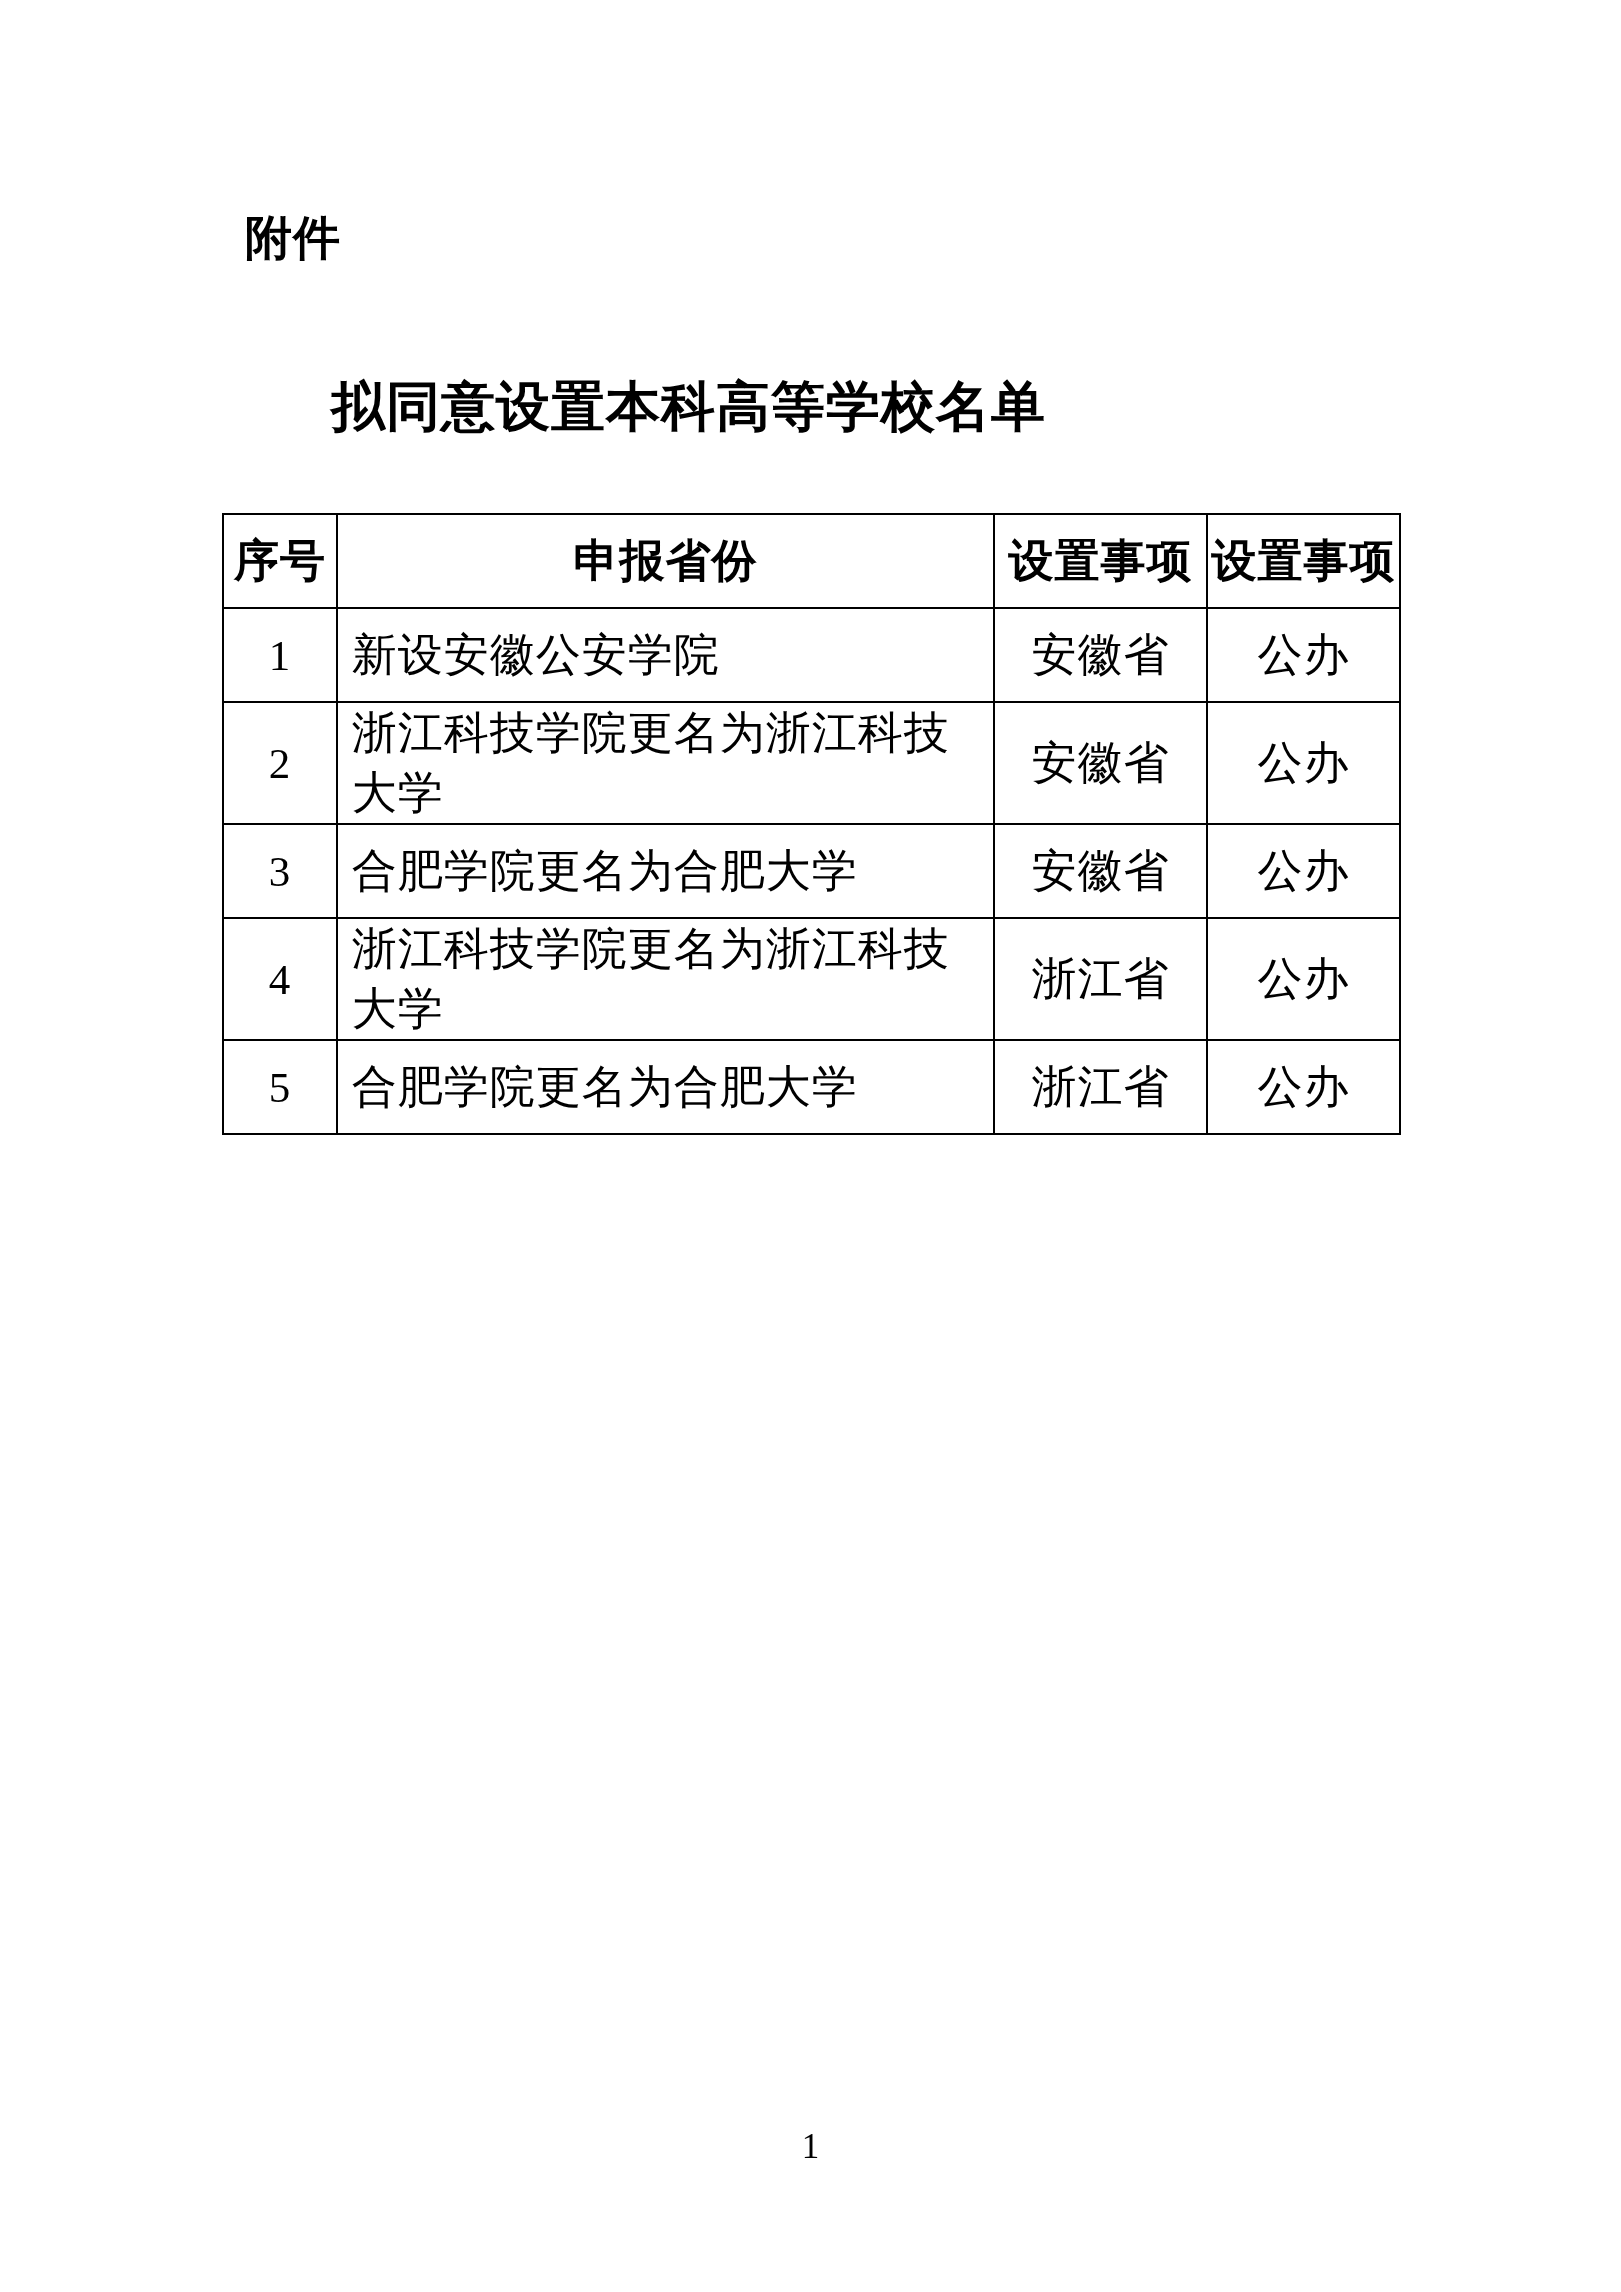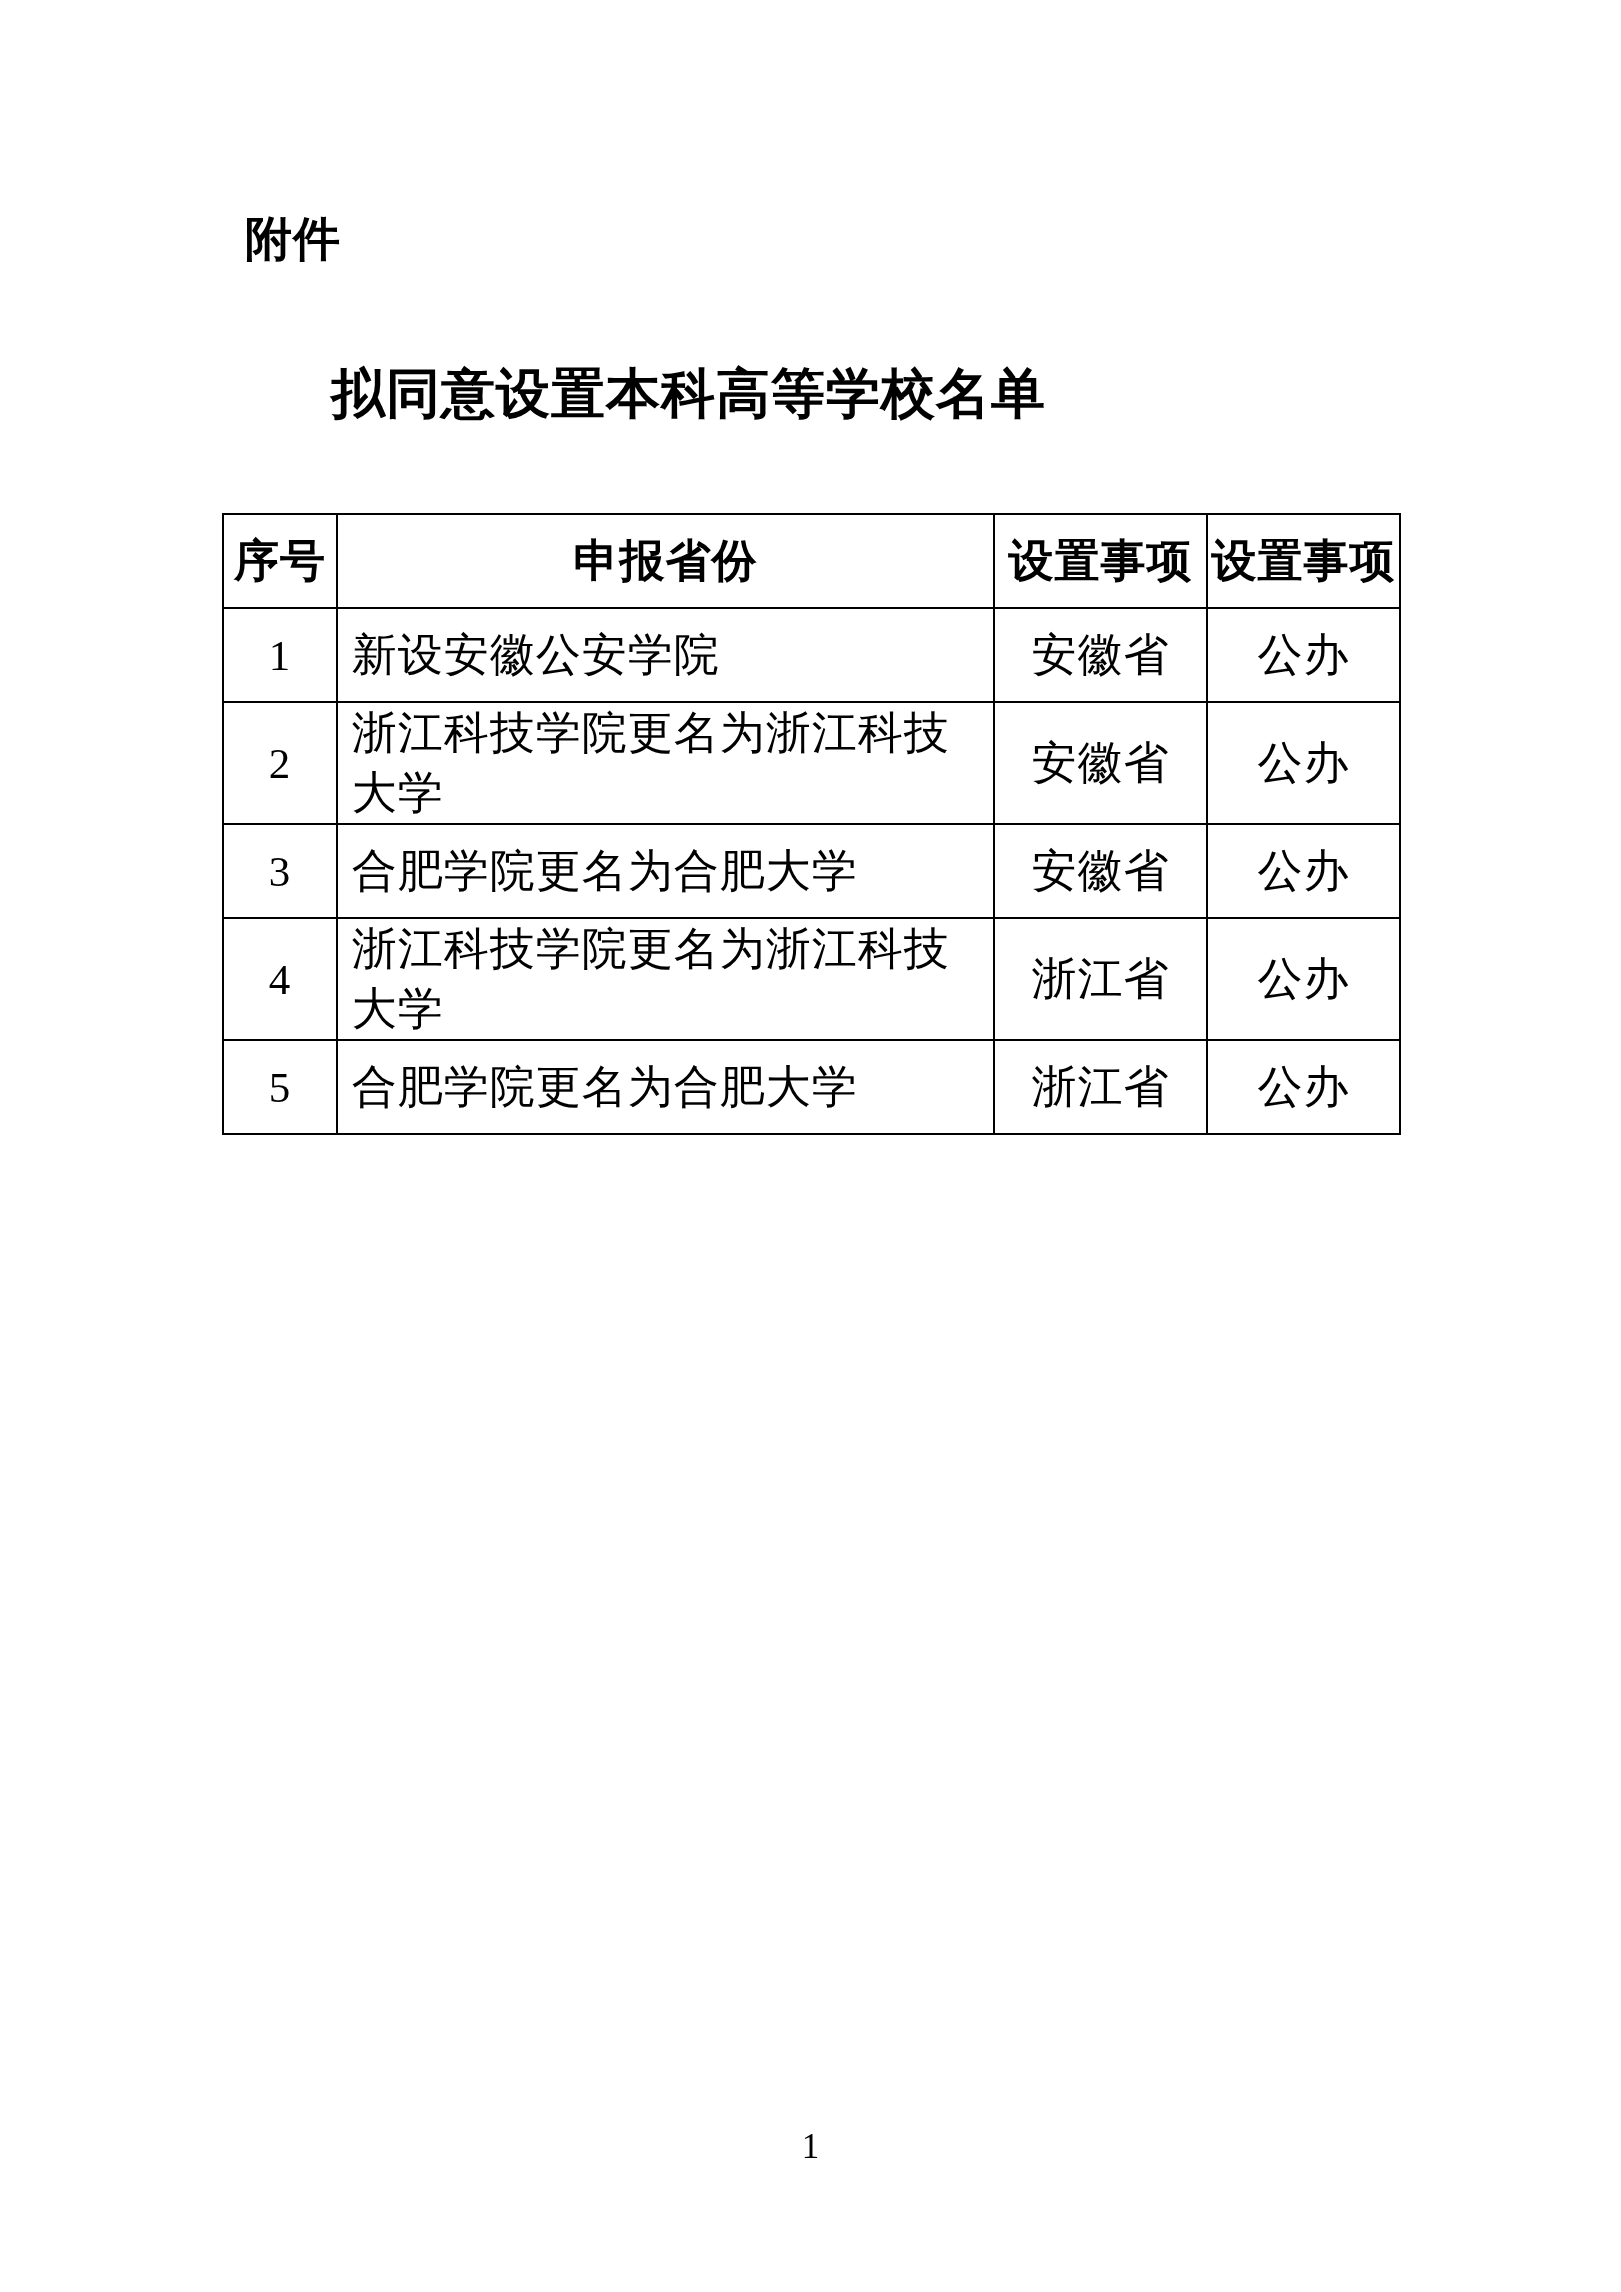--- a/index.html
+++ b/index.html
@@ -20,26 +20,26 @@
     overflow: hidden;
   }
   .attachment {
     position: absolute;
     left: 245px;
     top: 215px;
     font-size: 47px;
     font-weight: bold;
     line-height: 1;
     letter-spacing: 1px;
-    font-family: Liberation Sans, sans-serif;
+    font-family: Liberation Serif, serif;
   }
   .title {
     position: absolute;
     left: 0;
-    top: 366px;
+    top: 379px;
     width: 1377px;
     text-align: center;
     font-size: 54px;
     font-weight: bold;
     line-height: 1;
     letter-spacing: 1px;
     font-family: "Liberation Sans", "DejaVu Sans", sans-serif;
   }
   table.approval {
     position: absolute;

